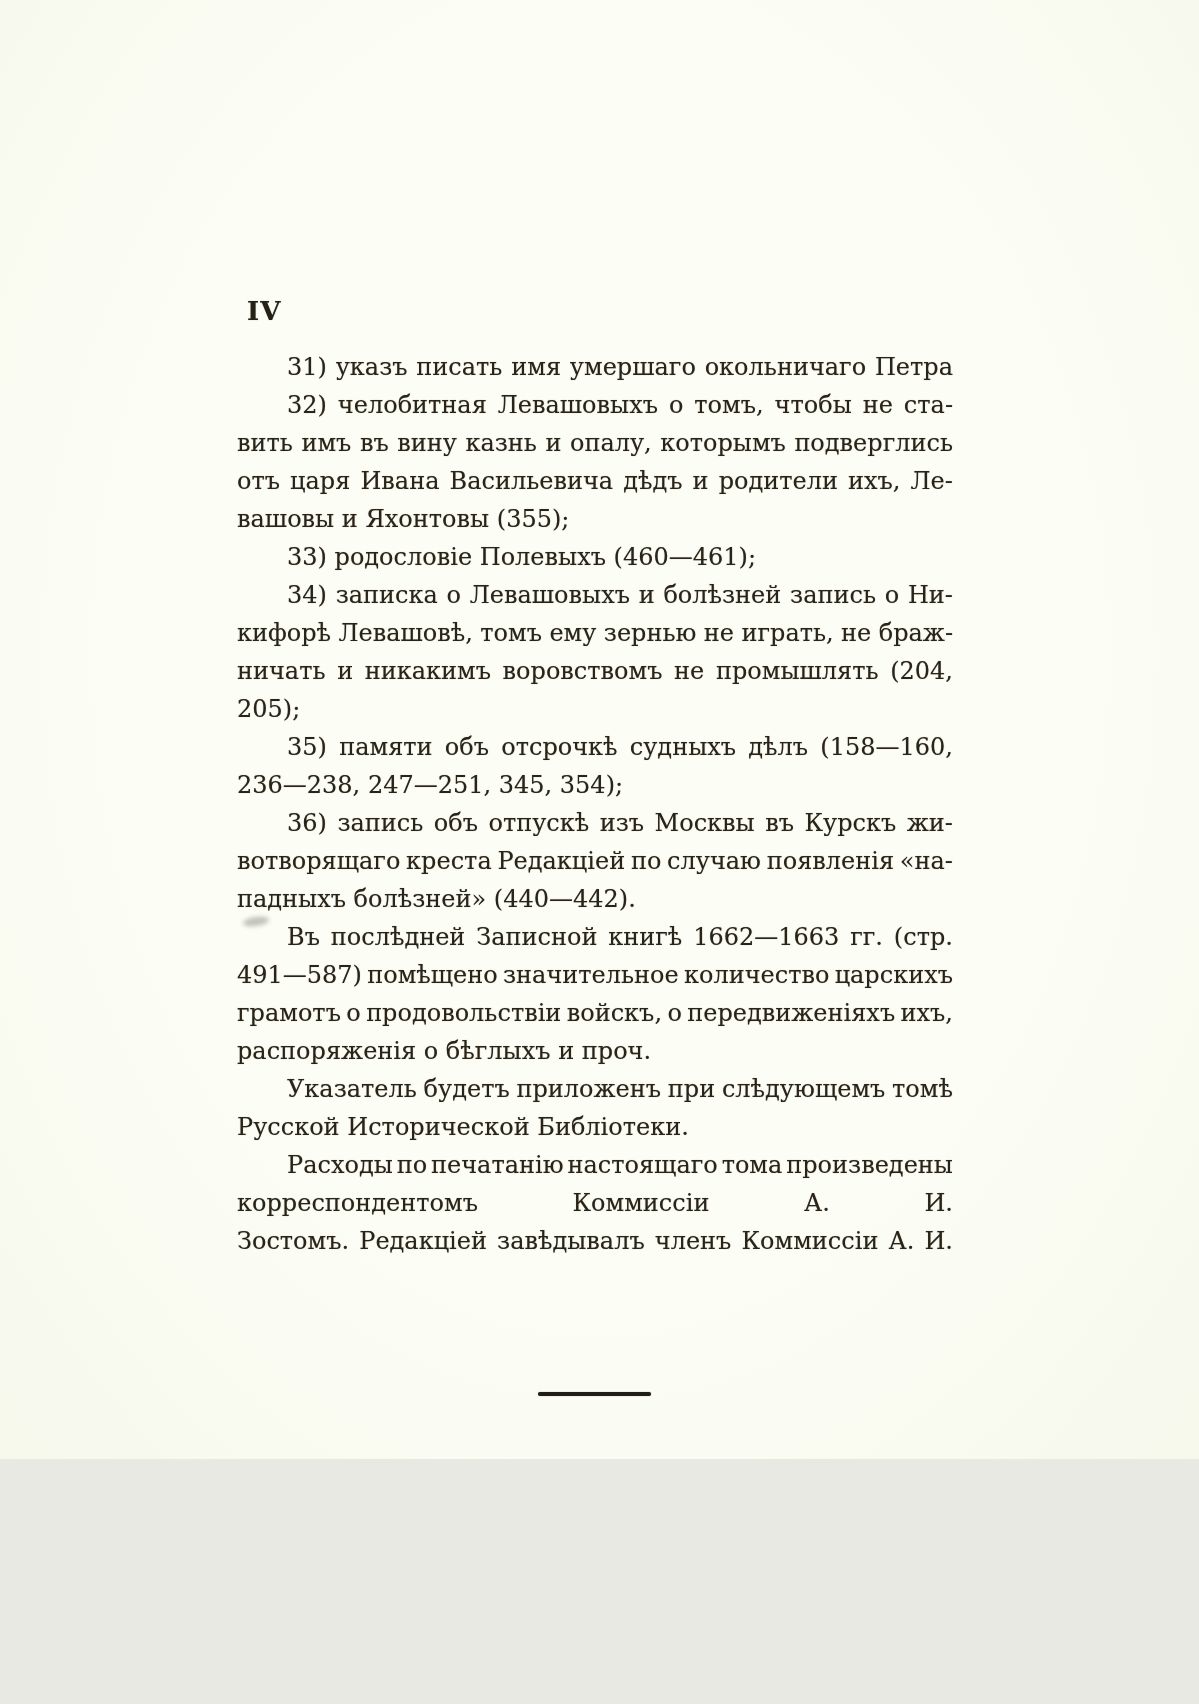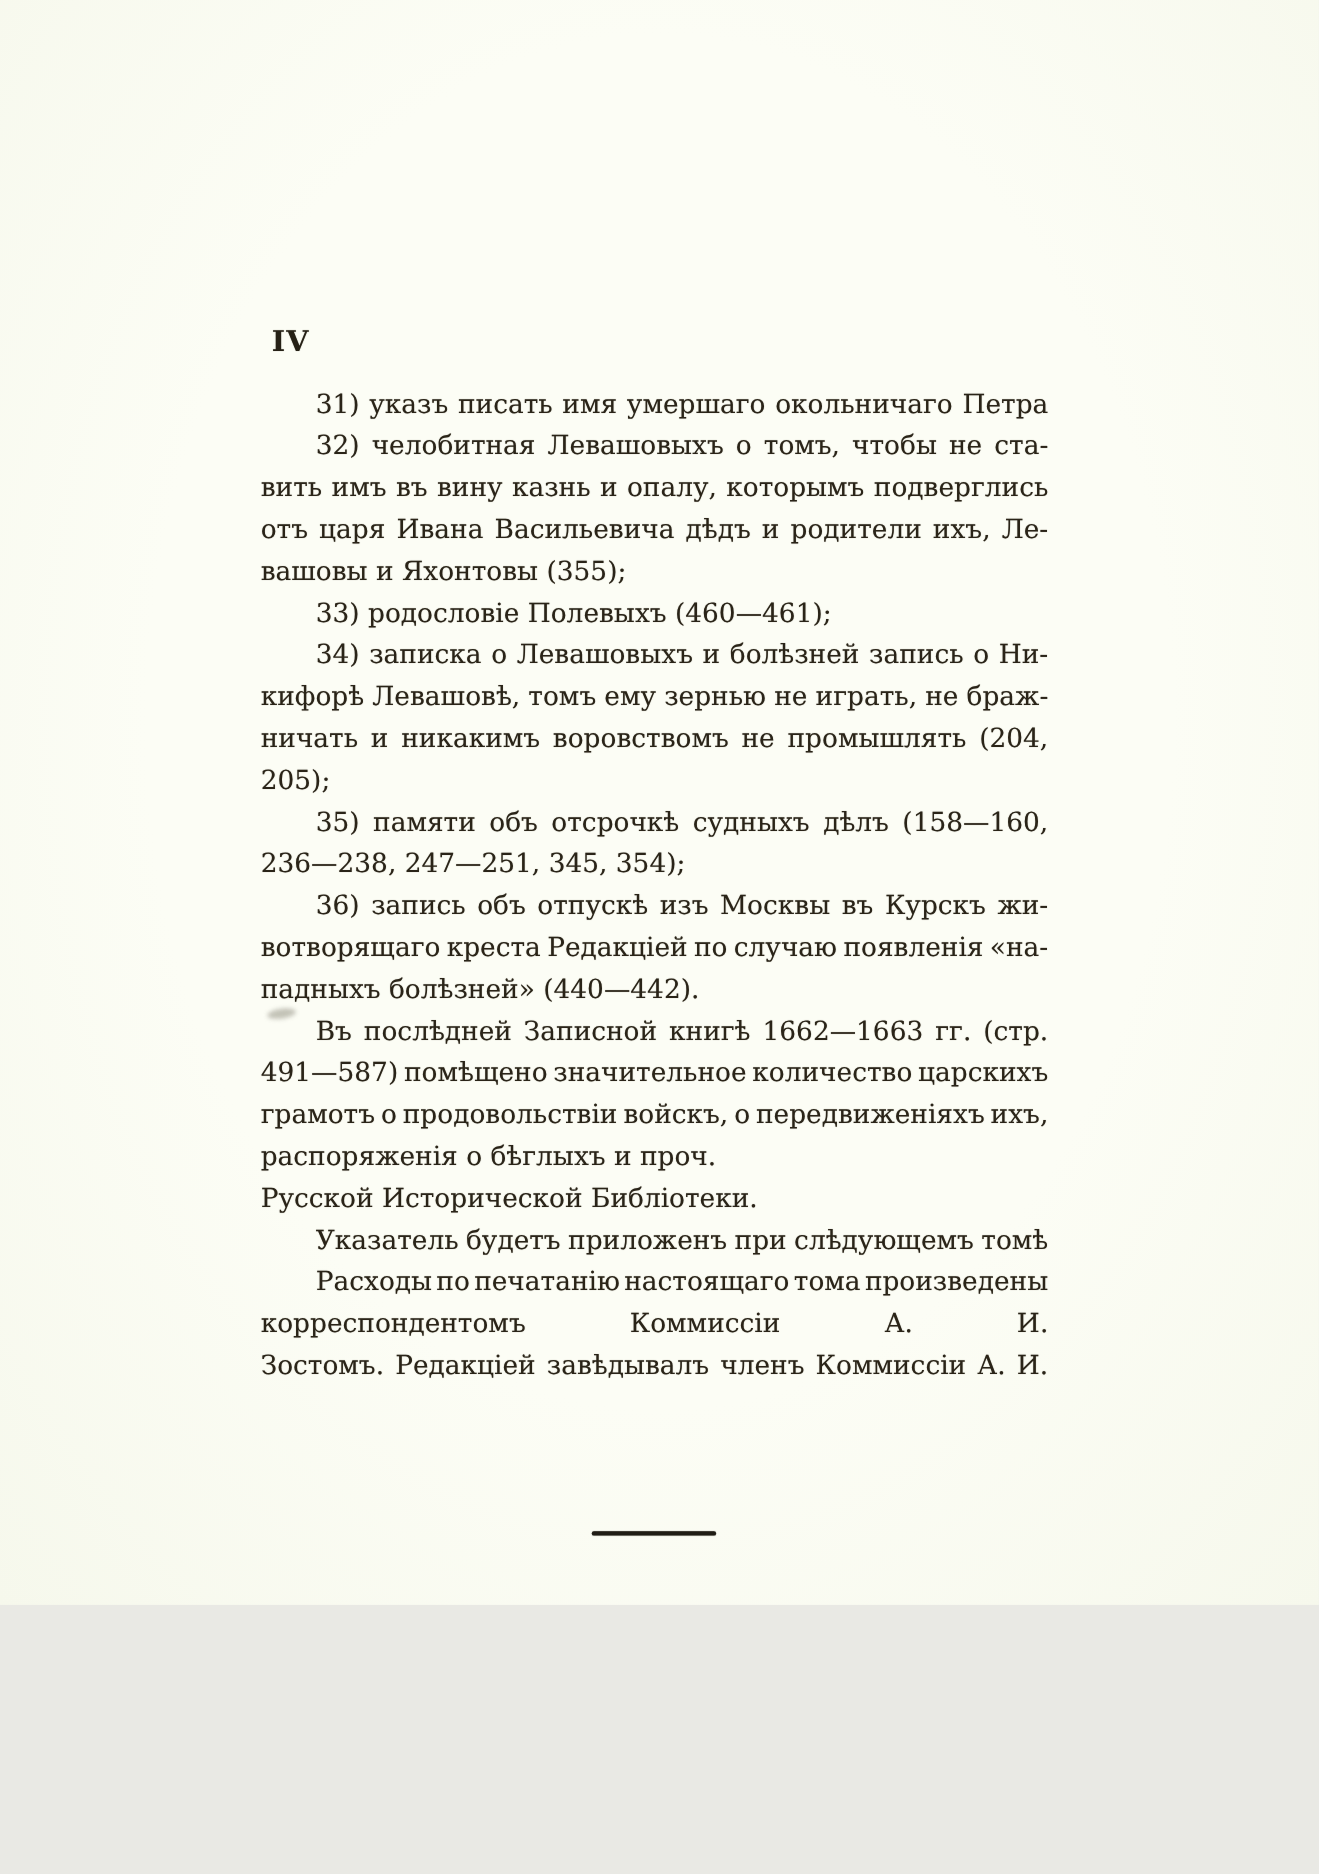--- a/index.html
+++ b/index.html
@@ -220,29 +220,29 @@
       <div class="line">
         <span>грамотъ</span>
         <span>о</span>
         <span>продовольствіи</span>
         <span>войскъ,</span>
         <span>о</span>
         <span>передвиженіяхъ</span>
         <span>ихъ,</span>
       </div>
       <div class="line last"><span>распоряженія о бѣглыхъ и проч.</span></div>
-      <div class="line last"><span>Русской Исторической Библіотеки.</span></div>
       <div class="line first">
         <span>Указатель</span>
         <span>будетъ</span>
         <span>приложенъ</span>
         <span>при</span>
         <span>слѣдующемъ</span>
         <span>томѣ</span>
       </div>
+      <div class="line last"><span>Русской Исторической Библіотеки.</span></div>
       <div class="line first">
         <span>Расходы</span>
         <span>по</span>
         <span>печатанію</span>
         <span>настоящаго</span>
         <span>тома</span>
         <span>произведены</span>
       </div>
       <div class="line">
         <span>корреспондентомъ</span>

